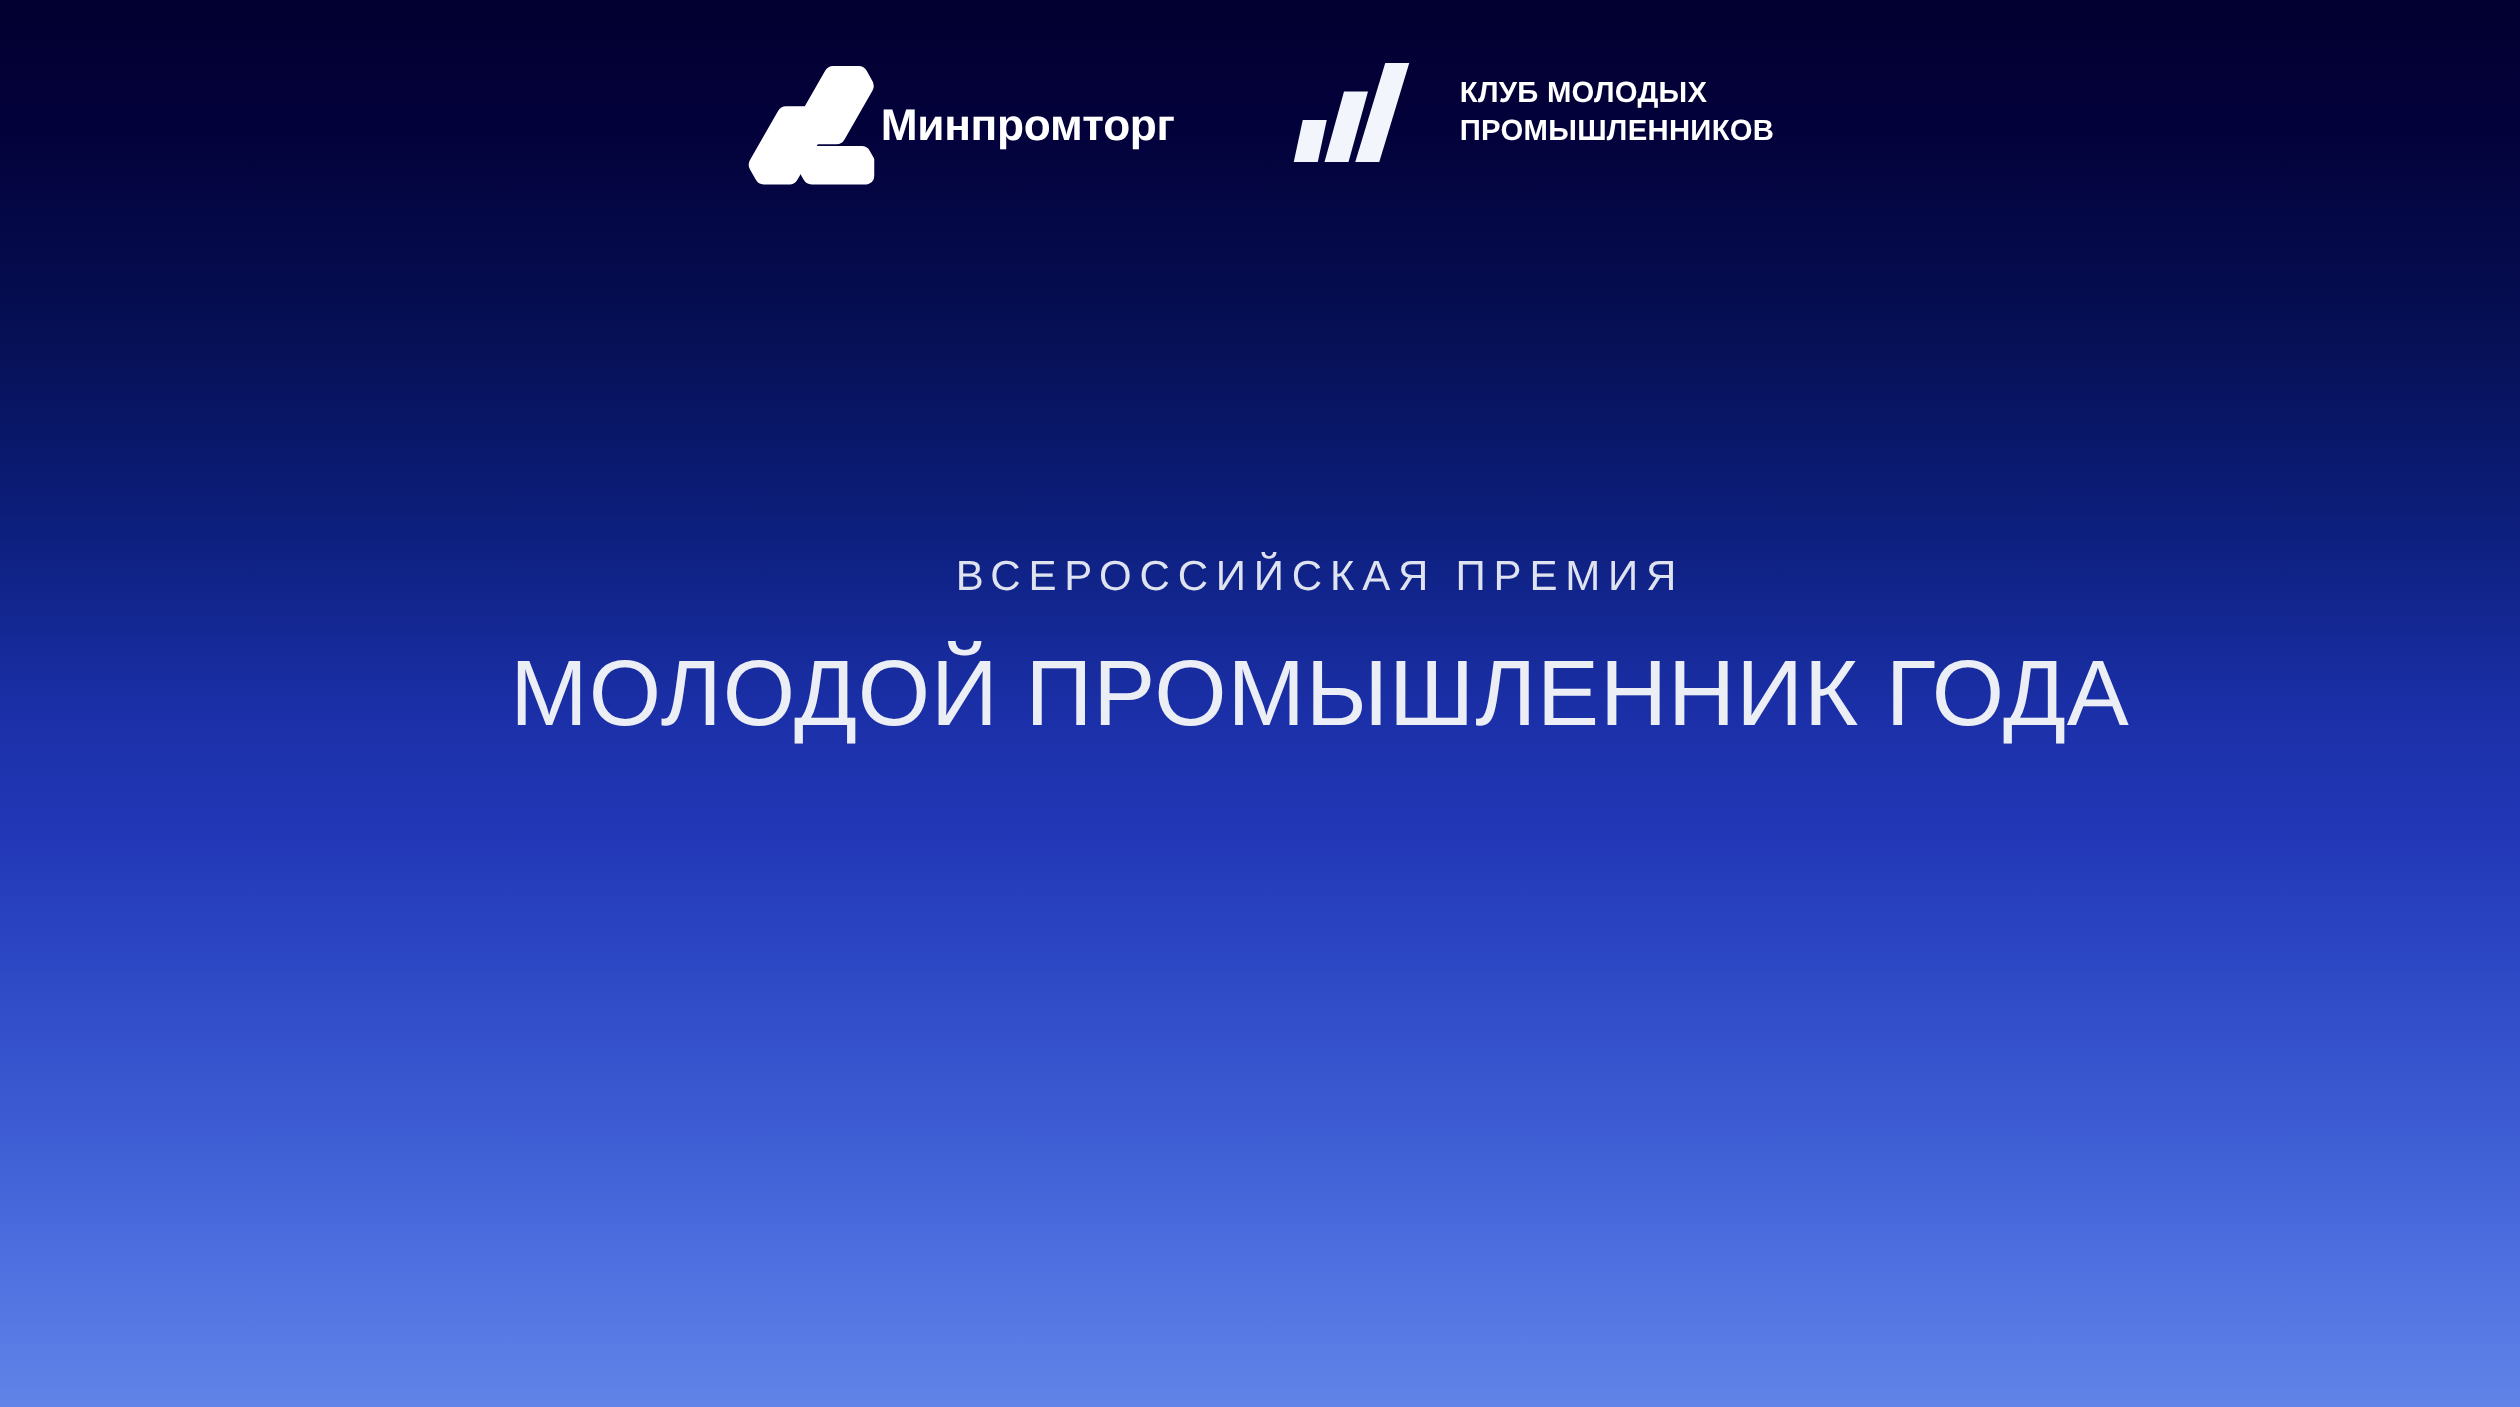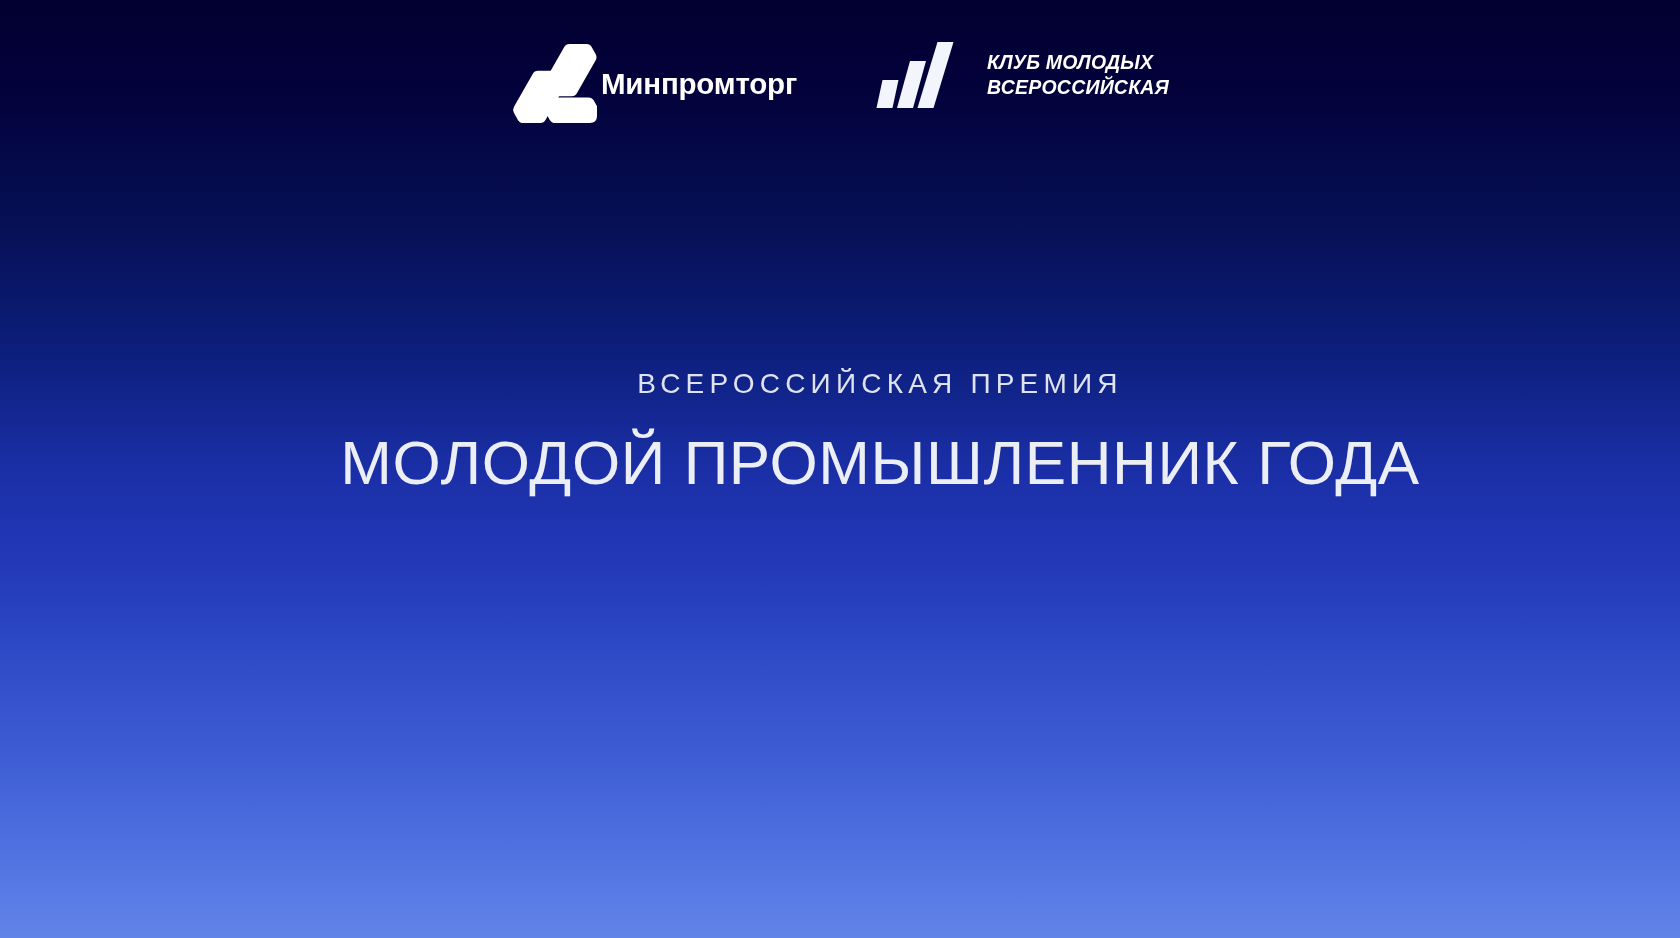--- a/index.html
+++ b/index.html
@@ -64,21 +64,21 @@
   .mpt-text {
     color: #ffffff;
     font-weight: bold;
     font-size: 29.5px;
     line-height: 1.17;
     letter-spacing: -0.2px;
     white-space: nowrap;
   }
 
   
-  .kmp-lockup { gap: 26px; font-style: italic; }
+  .kmp-lockup { gap: 26px; }
 
   .kmp-mark {
     width: 92px;
     height: 66px;
     flex: 0 0 auto;
   }
 
   .kmp-text {
     color: #ffffff;
     font-weight: bold;
@@ -143,21 +143,21 @@
       <svg class="kmp-mark" viewBox="0 0 92 66" aria-hidden="true">
 
         <polygon points="13.5,38 29.5,38 23.5,66 7.5,66" fill="#f2f5fb"></polygon>
 
         <polygon points="41.0,19 57.0,19 44.0,66 28.0,66" fill="#f2f5fb"></polygon>
 
         <polygon points="68.5,0 84.5,0 64.5,66 48.5,66" fill="#f2f5fb"></polygon>
       </svg>
       <div class="kmp-text">
         <div>КЛУБ МОЛОДЫХ</div>
-        <div>ВСЕРОССИЙСКАЯ</div>
+        <div>ПРОМЫШЛЕННИКОВ</div>
       </div>
     </div>
 
   </div>
 
   <div class="headline">
     <p class="eyebrow">ВСЕРОССИЙСКАЯ ПРЕМИЯ</p>
     <h1 class="title">МОЛОДОЙ ПРОМЫШЛЕННИК ГОДА</h1>
   </div>
 

